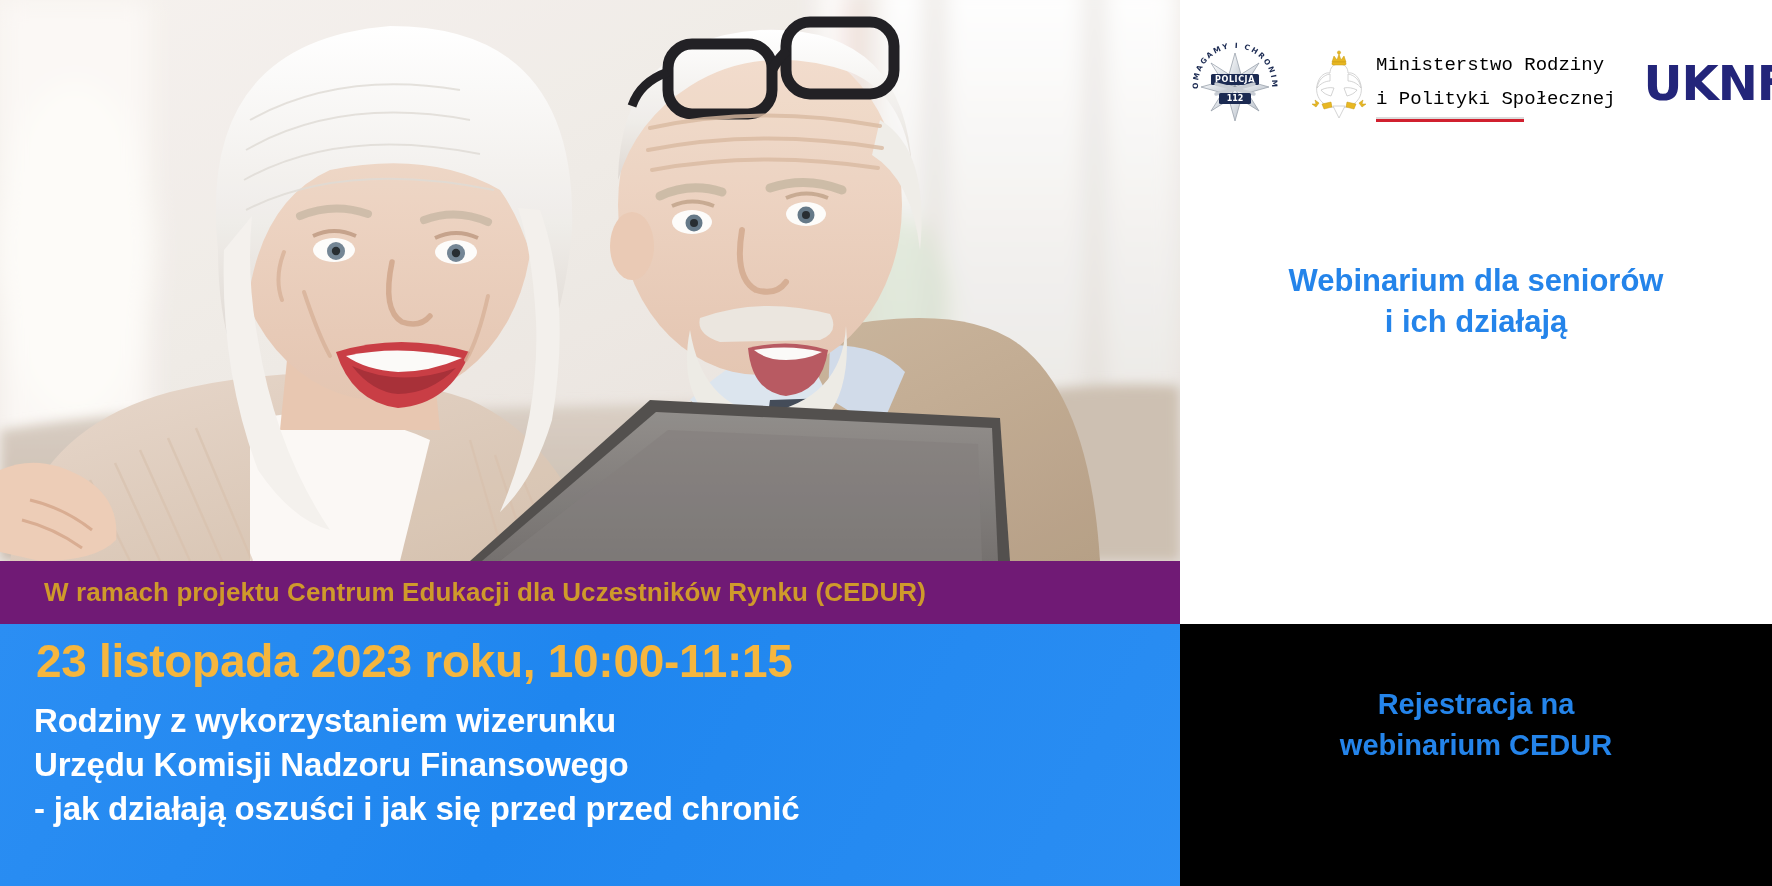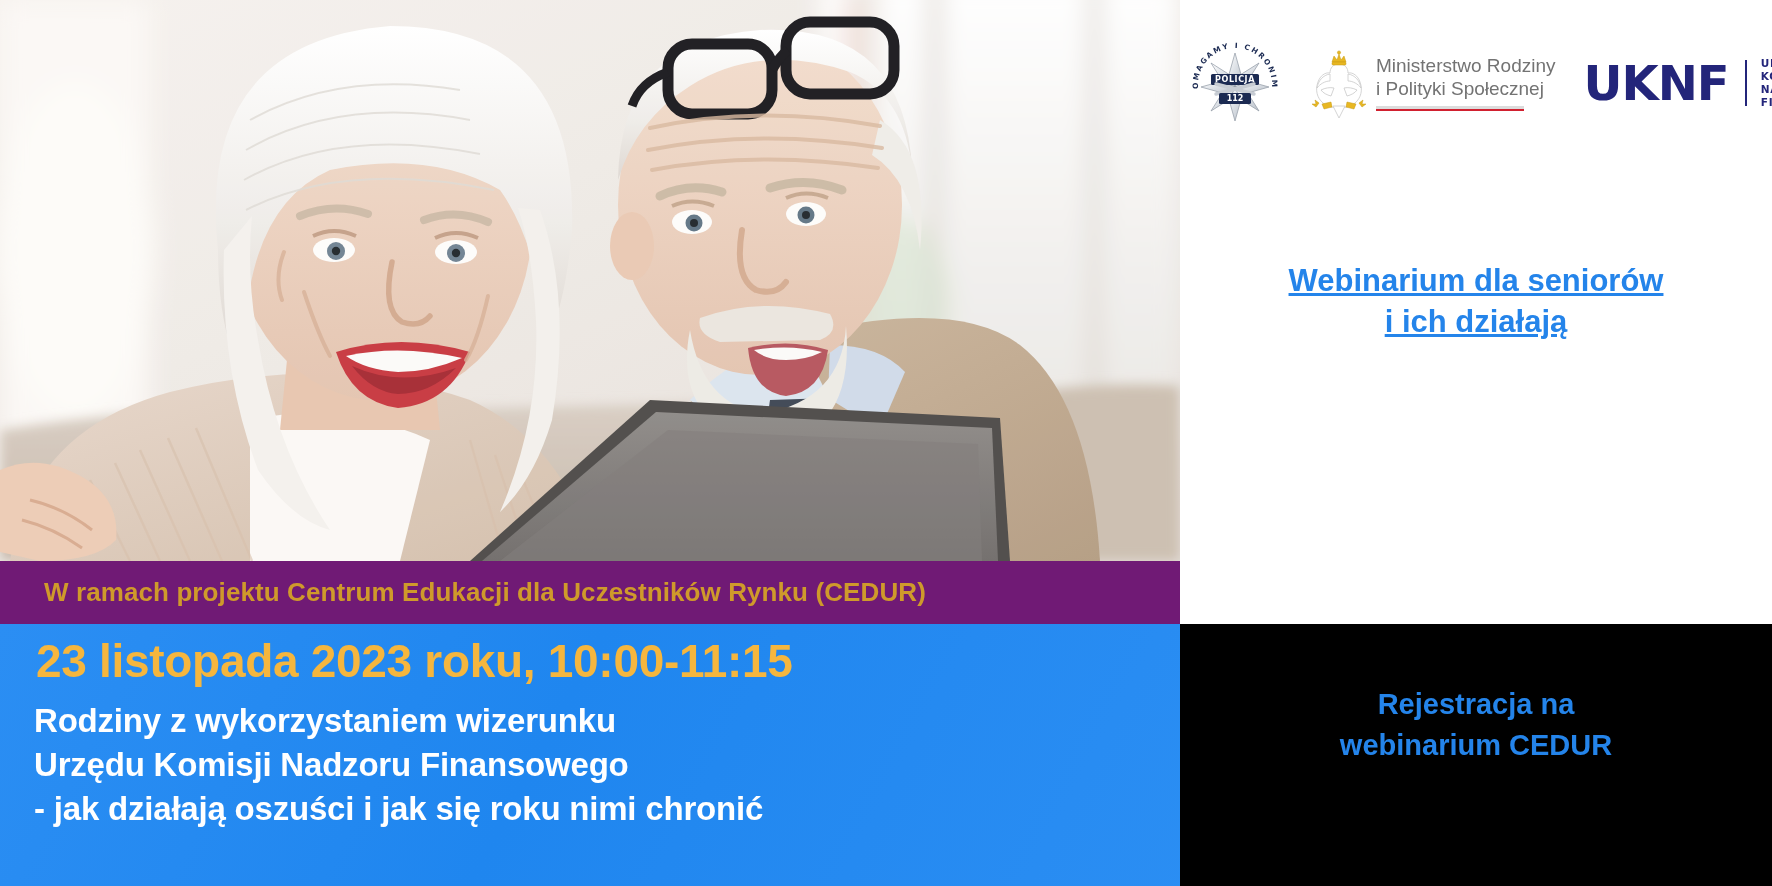--- a/index.html
+++ b/index.html
@@ -57,21 +57,21 @@
     display:flex;align-items:center;justify-content:flex-start;
   }
   .logo{flex:0 0 auto;display:flex;align-items:center;}
   .logo-police{margin-left:5px;}
   .logo-ministry{margin-left:26px;}
   .logo-uknf{margin-left:28px;}
 
   .webinar-title{
     position:absolute;left:0;top:260px;width:592px;
     text-align:center;color:#2484ea;
-    font-size:31px;font-weight:bold;line-height:41px;text-decoration:underline;
+    font-size:31px;font-weight:bold;line-height:41px;
   }
 
   
   .right-bottom{
     position:absolute;left:1180px;top:624px;width:592px;height:262px;
     background:#000000;
   }
   .reg-text{
     position:absolute;left:0;top:60px;width:592px;
     text-align:center;color:#2484ea;
@@ -90,22 +90,22 @@
   .uknf-sub{
     color:#23257a;font-size:10.5px;font-weight:bold;
     line-height:13px;letter-spacing:.9px;
     font-family:"DejaVu Sans",sans-serif;
   }
 
   
   .min-wrap{display:flex;align-items:center;}
   .min-text{margin-left:9px;}
   .min-line{
-    color:#737373;font-size:19px;line-height:23px;
-    font-family:Liberation Sans, sans-serif;white-space:nowrap;
+    color:#000000;font-size:19px;line-height:23px;
+    font-family:Liberation Mono, monospace;white-space:nowrap;margin-top:11px;
   }
   .min-bar{
     margin-top:6px;width:148px;height:5px;
     background:linear-gradient(to bottom,#dcdcdc 0 50%,#d1202f 50% 100%);
   }
 </style>
 </head>
 <body>
 
 <div class="poster">
@@ -296,21 +296,21 @@
 
   <div class="cedur-strip">
     <div class="cedur-text">W ramach projektu Centrum Edukacji dla Uczestników Rynku (CEDUR)</div>
   </div>
 
   <div class="blue-block">
     <div class="date-line">23 listopada 2023 roku, 10:00-11:15</div>
     <div class="topic">
       <div>Rodziny z wykorzystaniem wizerunku</div>
       <div>Urzędu Komisji Nadzoru Finansowego</div>
-      <div>- jak działają oszuści i jak się roku nimi chronić</div>
+      <div>- jak działają oszuści i jak się przed przed chronić</div>
     </div>
   </div>
 
   <div class="right-top">
 
     <div class="logo-row">
 
       <div class="logo logo-police">
         <svg width="100" height="100" viewBox="0 0 100 100">
           <defs>

